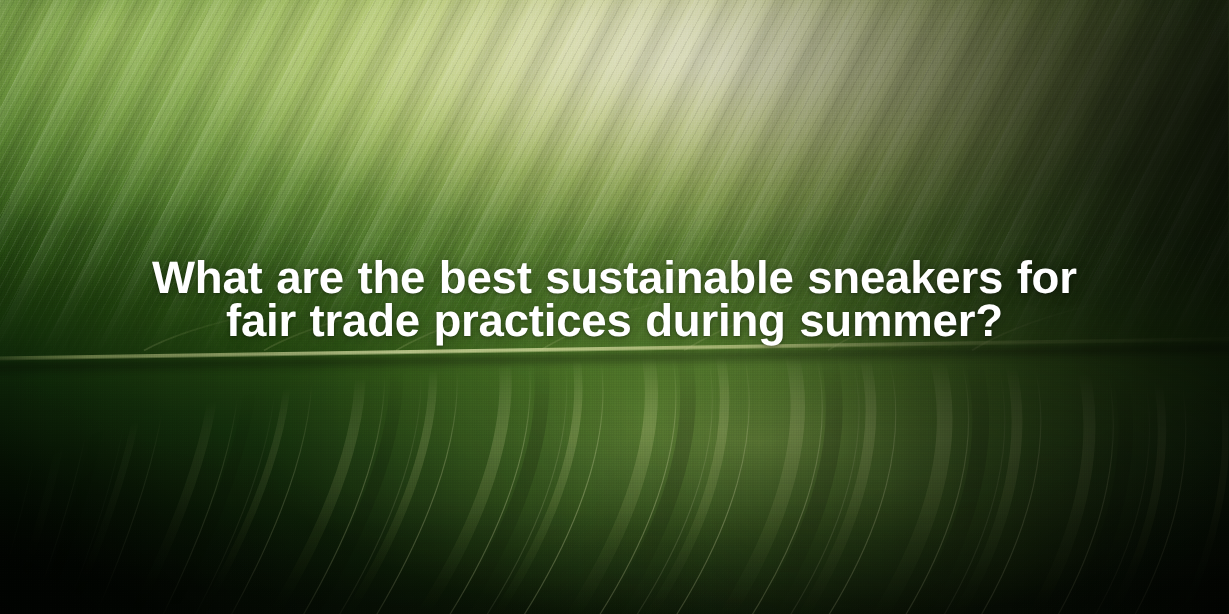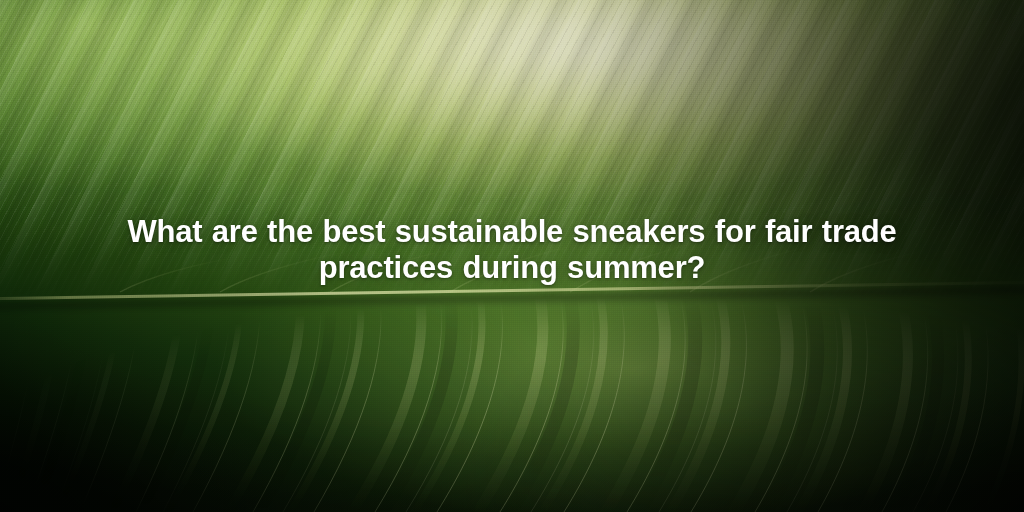--- a/index.html
+++ b/index.html
@@ -199,21 +199,21 @@
     right: 0;
     top: 214px;
     text-align: center;
     padding: 0 60px;
     box-sizing: border-box;
   }
   #headline {
     margin: 0;
     color: #ffffff;
     font-family: "Liberation Sans", sans-serif;
-    font-size: 31px;
+    font-size: 38px;
     font-weight: 700;
     line-height: 36px;
     letter-spacing: -0.2px;
     word-spacing: 1px;
     max-width: 800px;
     margin-left: auto;
     margin-right: auto;
     text-shadow:
       0 1px 3px rgba(0,0,0,0.38),
       0 0 14px rgba(0,0,0,0.22);

